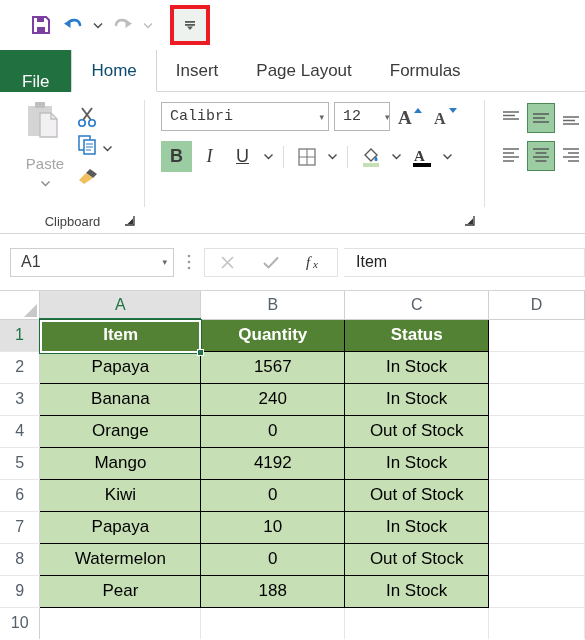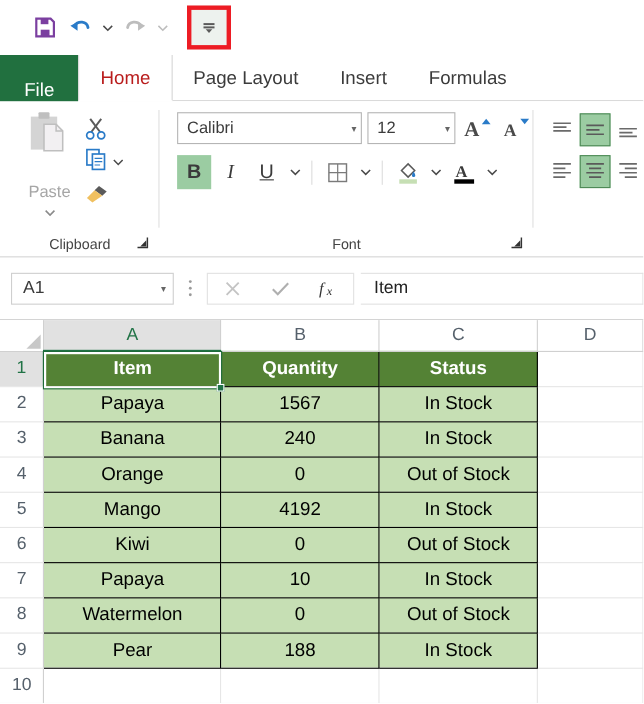--- a/index.html
+++ b/index.html
@@ -61,21 +61,21 @@
     position: relative;
     z-index: 2;
   }
   .tab-file {
     background: #21703F;
     color: #ffffff;
     padding: 0 22px;
     align-items: flex-end;
   }
   .tab-active {
-    color: #b91c1c;
+    color: #0c4a6e;
     background: #ffffff;
     border: 1px solid #d6d6d6;
     border-bottom: 1px solid #ffffff;
     border-top: none;
   }
 
   
   .ribbon {
     height: 142px;
     background: #ffffff;
@@ -109,40 +109,40 @@
   }
 
   
   .g-clipboard { width: 145px; }
   .clip-inner { display: flex; padding: 8px 0 0 14px; }
   .paste-col {
     width: 62px;
     display: flex; flex-direction: column; align-items: center;
     cursor: pointer;
   }
-  .paste-label { font-size: 15px; color: #a6a6a6; margin-top: 20px; }
+  .paste-label { font-size: 15px; color: #a6a6a6; margin-top: 9px; }
   .paste-caret { margin-top: 1px; }
   .clip-small { display: flex; flex-direction: column; padding-top: 2px; }
   .clip-row { display: flex; align-items: center; height: 30px; gap: 4px; cursor: pointer; }
 
   
   .g-font { width: 340px; }
   .font-row1 { display: flex; align-items: center; padding: 10px 0 0 16px; gap: 5px; }
   .font-row2 { display: flex; align-items: center; padding: 10px 0 0 16px; gap: 2px; }
   .combo {
     height: 29px;
     border: 1px solid #b5b5b5;
     background: #fff;
     display: flex; align-items: center;
     padding: 0 4px 0 8px;
     cursor: pointer;
   }
   .combo-name { width: 168px; }
-  .combo-size { width: 80px; gap: 20px; }
-  .combo-text { flex: 1; font-size: 15px; color: #3b3b3b; }
+  .combo-size { width: 56px; gap: 20px; }
+  .combo-text { flex: 1; font-size: 15px; color: #3b3b3b; font-family: Liberation Mono, monospace; }
   .combo-arrow { color: #666; font-size: 9px; padding-left: 4px; }
   .aa-btn {
     width: 30px; height: 29px;
     display: flex; align-items: center; justify-content: center;
     cursor: pointer;
   }
   .fmt-btn {
     width: 31px; height: 31px;
     display: flex; align-items: center; justify-content: center;
     cursor: pointer;
@@ -167,21 +167,21 @@
   
   .fbar {
     height: 57px;
     display: flex;
     align-items: center;
     padding: 0 0 0 10px;
     background: #ffffff;
     border-bottom: 1px solid #d4d4d4;
   }
   .namebox {
-    width: 148px; height: 29px;
+    width: 164px; height: 29px;
     border: 1px solid #cfcfcf;
     background: #fff;
     display: flex; align-items: center;
     padding: 0 6px 0 10px;
     cursor: pointer;
   }
   .namebox-text { flex: 1; font-size: 16px; color: #3b3b3b; }
   .fbar-dots {
     width: 30px; height: 30px;
     display: flex; align-items: center; justify-content: center;
@@ -331,24 +331,24 @@
 </div>
 
 <div class="tabstrip">
   <div class="tab tab-file">
       <span>File</span>
     </div>
   <div class="tab tab-active">
       <span>Home</span>
     </div>
   <div class="tab">
+      <span>Insert</span>
+    </div>
+  <div class="tab">
       <span>Page Layout</span>
-    </div>
-  <div class="tab">
-      <span>Insert</span>
     </div>
   <div class="tab">
       <span>Formulas</span>
     </div>
 </div>
 
 <div class="ribbon">
 
   <div class="group g-clipboard">
     <div class="clip-inner">
@@ -475,21 +475,20 @@
           <text x="4" y="16" font-family="Liberation Serif, serif" font-size="15" font-weight="bold" fill="#3b3b3b">A</text>
           <rect x="3" y="18" width="18" height="4" fill="#000000"></rect>
         </svg>
       </div>
       <div class="mini-caret">
         <svg width="11" height="7" viewBox="0 0 11 7">
             <path d="M1.5 1.5 L5.5 5.5 L9.5 1.5" fill="none" stroke="#4a4a4a" stroke-width="1.4"></path>
           </svg>
       </div>
     </div>
-    <div class="group-label">Font</div>
     <div class="group-launcher" title="Font dialog launcher">
       <svg width="14" height="14" viewBox="0 0 14 14">
         <path d="M2 11 h9 V2" fill="none" stroke="#333" stroke-width="1.3"></path>
         <path d="M10 10 L4.5 10 L10 4.5 Z" fill="#333"></path>
       </svg>
     </div>
     <div class="group-sep"></div>
   </div>
 
   <div class="group g-align">

